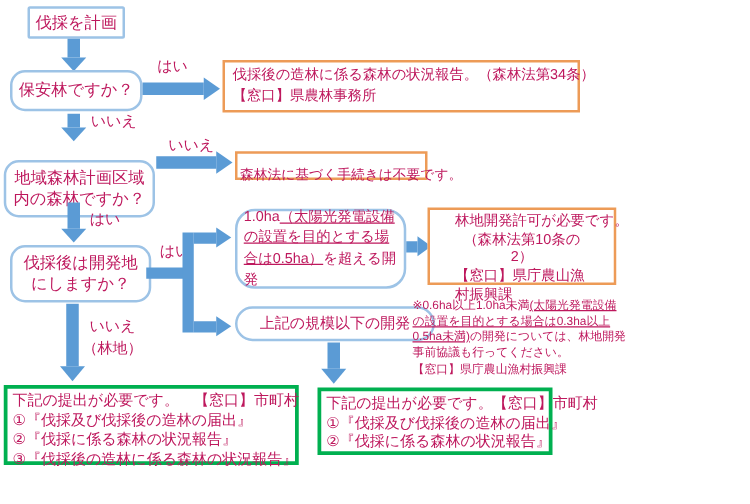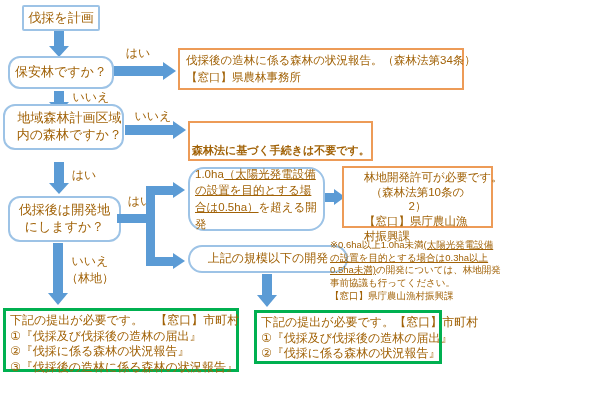--- a/index.html
+++ b/index.html
@@ -1,18 +1,18 @@
 <!DOCTYPE html>
 <html style="--arrow: #5B9BD5; --boxborder: #9DC3E6; --orange: #ED9B57; --green: #00B050;"><head>
 <meta charset="utf-8">
 <style>
   html,body{margin:0;padding:0;background:#fff;}
   #canvas{
     position:relative;width:600px;height:403px;background:#ffffff;overflow:hidden;
-    font-family:"Liberation Sans","DejaVu Sans",sans-serif;color:#a16207;
+    font-family:"Liberation Sans","DejaVu Sans",sans-serif;color:#be185d;
   }
   .node{
     position:absolute;border:2px solid var(--boxborder);background:#fff;
     display:flex;align-items:center;justify-content:center;text-align:center;
     font-size:13px;line-height:1.3;box-sizing:border-box;
   }
   .rounded{border-radius:12px;}
   .rounded-sm{border-radius:16px;}
   .square{border-radius:2px;}
   .ml{white-space:pre-line;}
@@ -60,31 +60,31 @@
   <div class="obox" style="left:178px;top:48px;width:286px;height:42px;">
     <div class="nowrap">伐採後の造林に係る森林の状況報告。（森林法第34条）</div>
     <div class="nowrap">【窓口】県農林事務所</div>
   </div>
 
   <div class="lbl" style="left:66px;top:89px;width:50px;">いいえ</div>
 
   <div class="ab" style="left:54px;top:91px;width:10px;height:11px;"></div>
   <div class="ah" style="left:49px;top:102px;border-left:10px solid transparent;border-right:10px solid transparent;border-top:11px solid var(--arrow);"></div>
 
-  <div class="node rounded ml" style="left:3px;top:104px;width:121px;height:46px;justify-content:flex-end;">
+  <div class="node rounded ml" style="left:3px;top:128px;width:121px;height:46px;">
     <span class="ml">地域森林計画区域
 内の森林ですか？</span>
   </div>
 
   <div class="lbl" style="left:128px;top:108px;width:50px;">いいえ</div>
 
   <div class="ab" style="left:125px;top:125px;width:48px;height:10px;"></div>
   <div class="ah" style="left:173px;top:121px;border-top:9px solid transparent;border-bottom:9px solid transparent;border-left:13px solid var(--arrow);"></div>
 
-  <div class="obox center" style="left:188px;top:121px;width:185px;height:23px;font-size:11px;line-height:18px;padding:18px 2px;font-weight:bold;">
+  <div class="obox center" style="left:188px;top:121px;width:154px;height:23px;font-size:11px;line-height:18px;padding:8px 2px;">
     <span class="nowrap">森林法に基づく手続きは不要です。</span>
   </div>
 
   <div class="lbl" style="left:64px;top:167px;width:40px;">はい</div>
 
   <div class="ab" style="left:54px;top:162px;width:10px;height:21px;"></div>
   <div class="ah" style="left:49px;top:183px;border-left:10px solid transparent;border-right:10px solid transparent;border-top:11px solid var(--arrow);"></div>
 
   <div class="node rounded ml" style="left:8px;top:196px;width:113px;height:46px;">
     <span class="ml">伐採後は開発地

